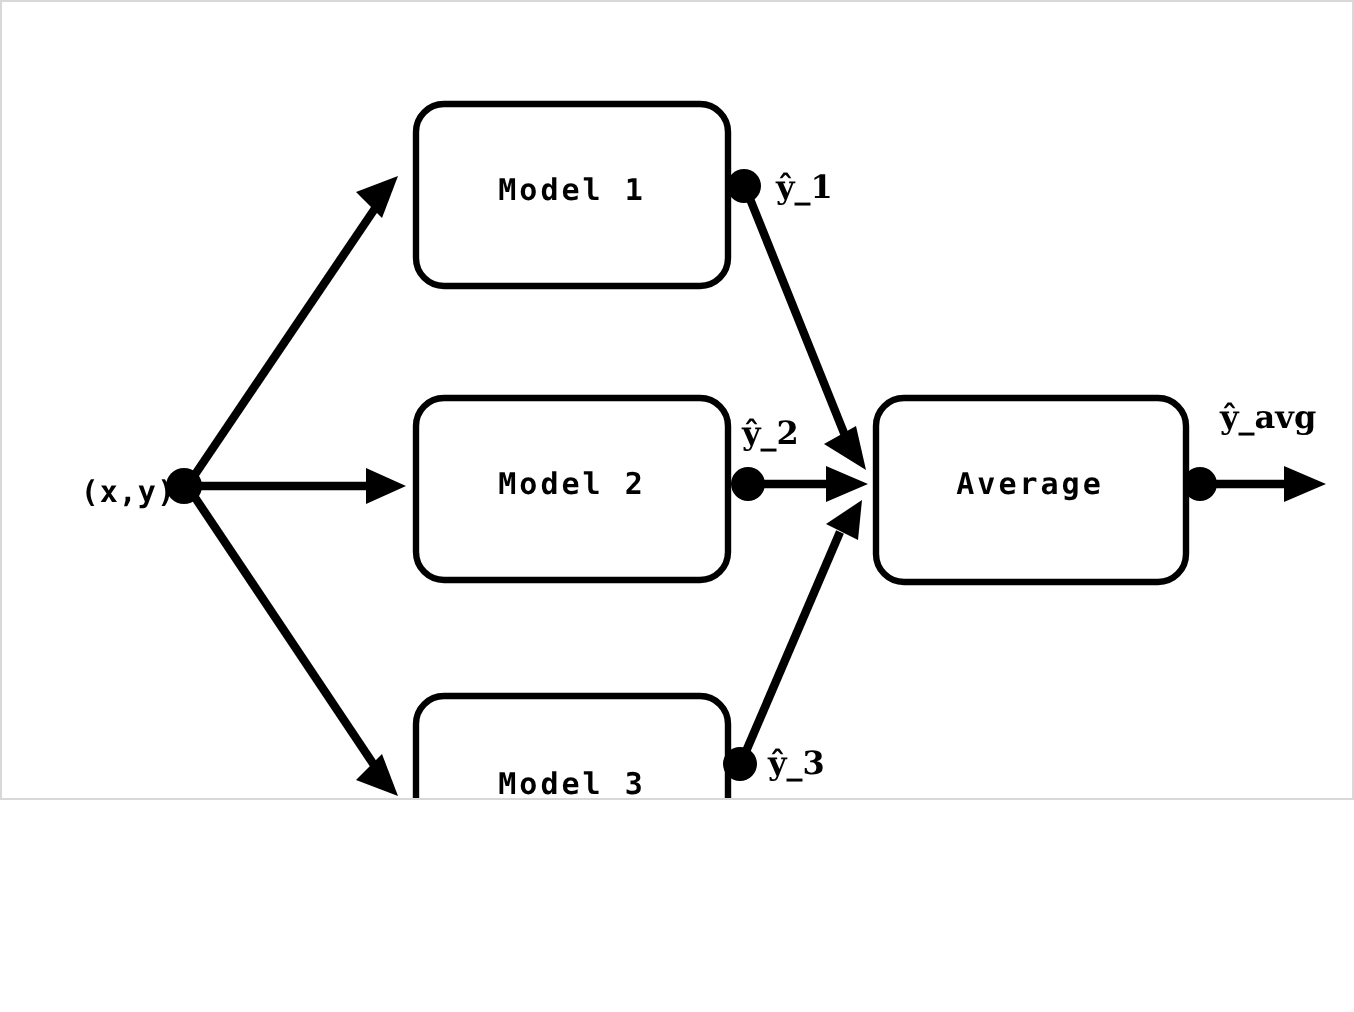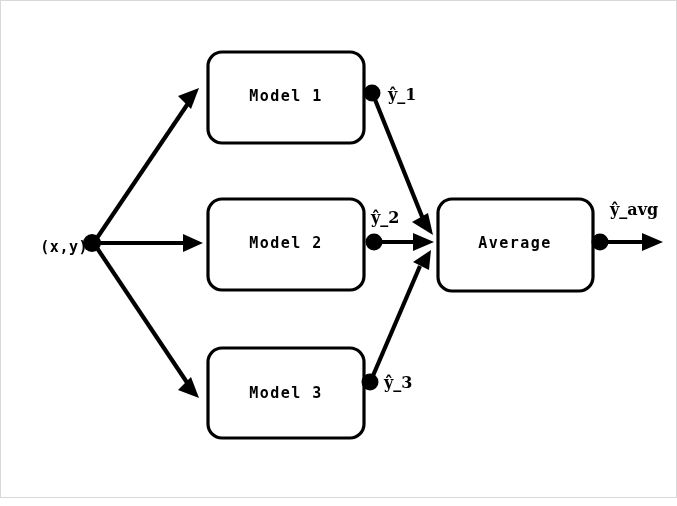--- a/index.html
+++ b/index.html
@@ -3,21 +3,21 @@
 <meta charset="utf-8">
 <style>
   html, body {
     margin: 0;
     padding: 0;
     background: #ffffff;
   }
   #canvas {
     position: relative;
     width: 677px;
-    height: 498px;
+    height: 400px;
     background: #ffffff;
     border: 1px solid #d8d8d8;
     box-sizing: border-box;
     overflow: hidden;
     font-family: "DejaVu Sans Mono", "Liberation Mono", monospace;
   }
   #diagram-svg {
     position: absolute;
     left: 0;
     top: 0;

